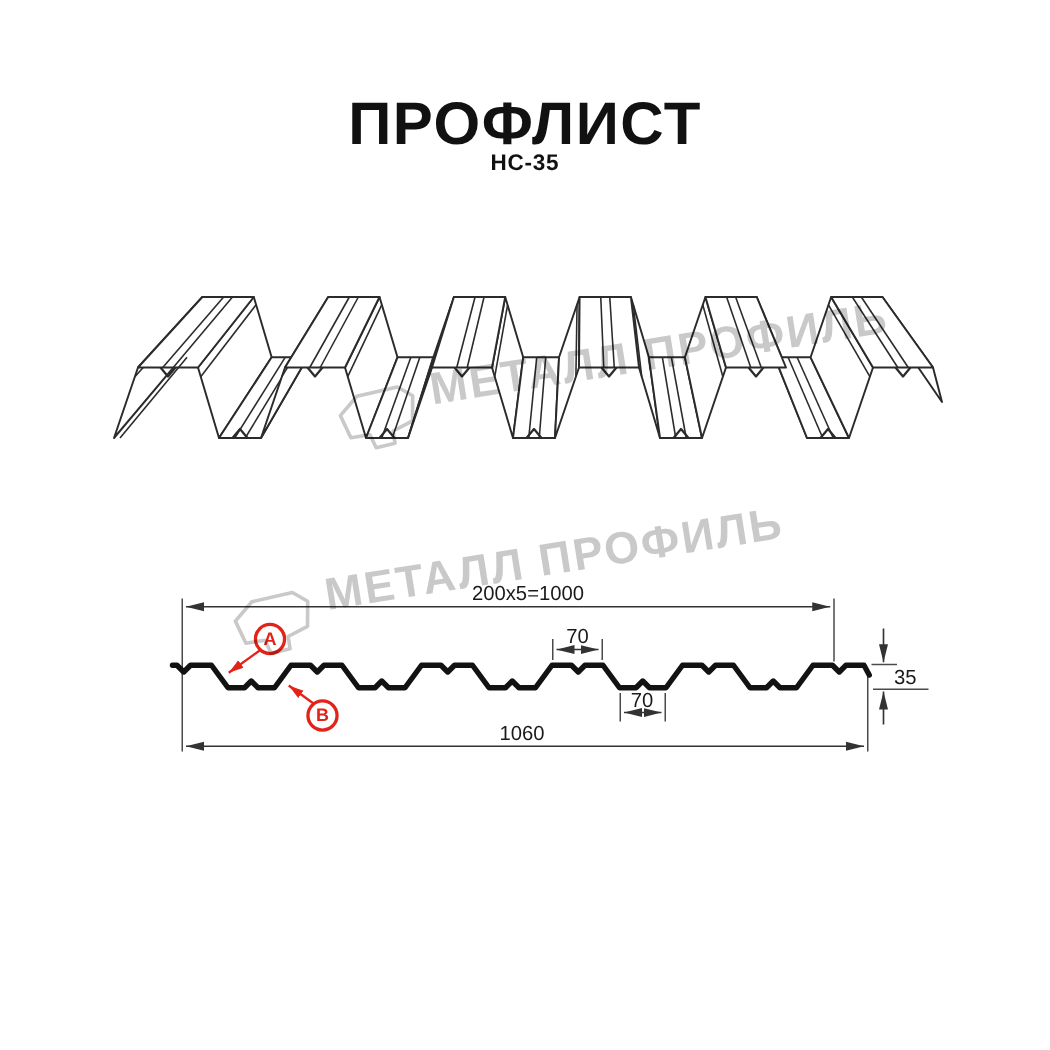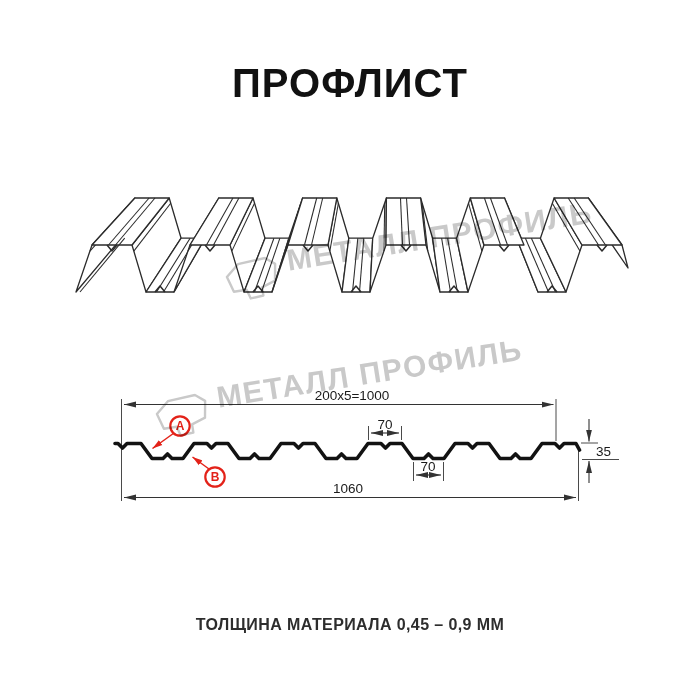--- a/index.html
+++ b/index.html
@@ -23,20 +23,21 @@
   .wm-logo{position:absolute;left:0;top:9px;}
   .wm-text{position:absolute;left:64px;top:0;font-size:30px;font-weight:bold;
            letter-spacing:1.5px;white-space:nowrap;}
 </style>
 </head>
 <body>
 
 <div class="page">
 
   <h1 class="title">ПРОФЛИСТ</h1>
+  <div class="model">НС-35</div>
 
   <svg class="drawing" width="700" height="700" viewBox="0 0 700 700">
     <defs>
       <marker id="arrB" viewBox="0 0 12 7" refX="12" refY="3.5" markerWidth="12" markerHeight="7" orient="auto-start-reverse" markerUnits="userSpaceOnUse">
         <path d="M12,3.5 L0,0.5 L0,6.5 Z" fill="#333"></path>
       </marker>
       <marker id="arrR" viewBox="0 0 10 7" refX="10" refY="3.5" markerWidth="10" markerHeight="7" orient="auto-start-reverse" markerUnits="userSpaceOnUse">
         <path d="M10,3.5 L0,0.5 L0,6.5 Z" fill="#e32219"></path>
       </marker>
     </defs>
@@ -169,14 +170,13 @@
     <div class="wm-inner">
       <span class="wm-logo">
         <svg width="56" height="46" viewBox="0 0 60 50">
           <path d="M7,33 L2,16 L16,4 L46,2 L56,10 L53,28 L38,33 L38,42 L24,43 L21,33 Z" fill="none" stroke="#c9c9c9" stroke-width="2.6" stroke-linejoin="round"></path>
         </svg>
       </span>
       <span class="wm-text">МЕТАЛЛ ПРОФИЛЬ</span>
     </div>
   </div>
 
-  <div class="footer-note">ТОЛЩИНА МАТЕРИАЛА 0,45 – 0,9 ММ</div>
 </div>
 
 </body></html>

